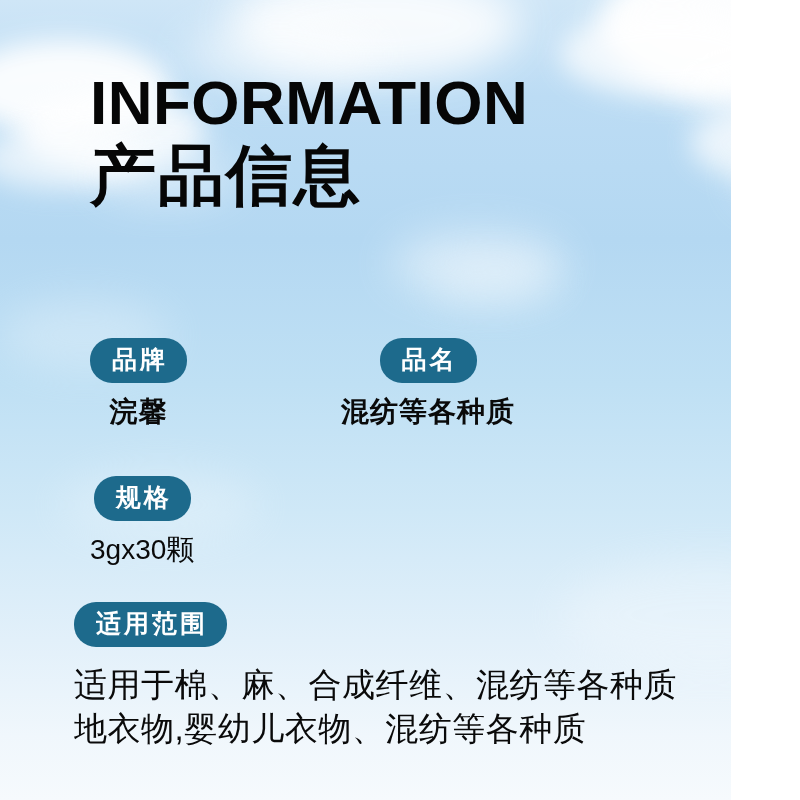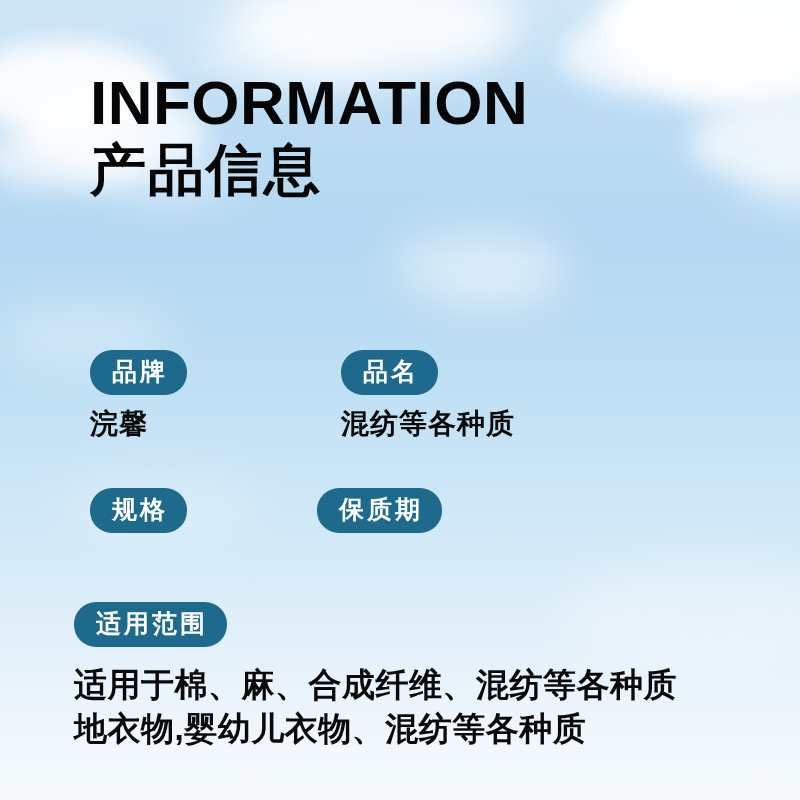--- a/index.html
+++ b/index.html
@@ -8,21 +8,21 @@
   }
   body {
     width: 800px;
     height: 800px;
     overflow: hidden;
     font-family: "Liberation Sans", "DejaVu Sans", sans-serif;
   }
 
   #page {
     position: relative;
-    width: 800px;
+    width: 731px;
     height: 800px;
     overflow: hidden;
     background: linear-gradient(to bottom,
         #cfe6f7 0%,
         #bcdcf4 12%,
         #b4d8f2 30%,
         #bfe0f4 48%,
         #cfe8f7 64%,
         #e2f0fa 80%,
         #f0f7fc 92%,
@@ -73,42 +73,43 @@
     font-size: 62px;
     font-weight: 800;
     letter-spacing: 0.5px;
     line-height: 1;
     color: #060606;
     font-family: "Liberation Sans", "DejaVu Sans", sans-serif;
     white-space: nowrap;
   }
   .title-cn {
     margin-top: 6px;
-    font-size: 56px;
+    font-size: 66px;
     font-weight: 800;
     line-height: 1.08;
     letter-spacing: 2px;
     color: #060606;
     white-space: nowrap;
   }
 
   
   .specs {
     position: absolute;
     left: 90px;
     top: 338px;
     width: 660px;
   }
   .spec-row {
     position: relative;
     height: 138px;
   }
   .spec-cell {
     position: absolute;
-    top: 12px;
+    top: 0;
+    text-align: center;
   }
   .badge {
     display: inline-block;
     background: #1d6a8c;
     color: #ffffff;
     font-size: 25px;
     font-weight: 700;
     letter-spacing: 3px;
     text-indent: 3px;
     line-height: 1;
@@ -133,21 +134,21 @@
   
   .scope {
     position: absolute;
     left: 74px;
     top: 602px;
     width: 700px;
   }
   .scope-body {
     margin-top: 16px;
     font-size: 33px;
-    font-weight: 700;
+    font-weight: 400;
     line-height: 1.32;
     letter-spacing: 0.5px;
     color: #0a0a0a;
   }
   .scope-body div { white-space: nowrap; }
 </style>
 </head>
 <body>
 
 <div id="page">
@@ -183,23 +184,23 @@
       </div>
       <div class="spec-cell" style="left:223px;margin-left:28px;">
         <span class="badge">品名</span>
         <div class="value">混纺等各种质</div>
       </div>
     </div>
 
     <div class="spec-row">
       <div class="spec-cell" style="left:0px;">
         <span class="badge">规格</span>
+        <div class="value value-latin">3gx30颗</div>
       </div>
       <div class="spec-cell" style="left:227px;">
-        <span class="badge">保质期</span>
       </div>
     </div>
 
   </div>
 
   <div class="scope">
     <span class="badge">适用范围</span>
     <div class="scope-body">
       <div>适用于棉、麻、合成纤维、混纺等各种质</div>
       <div>地衣物,婴幼儿衣物、混纺等各种质</div>

